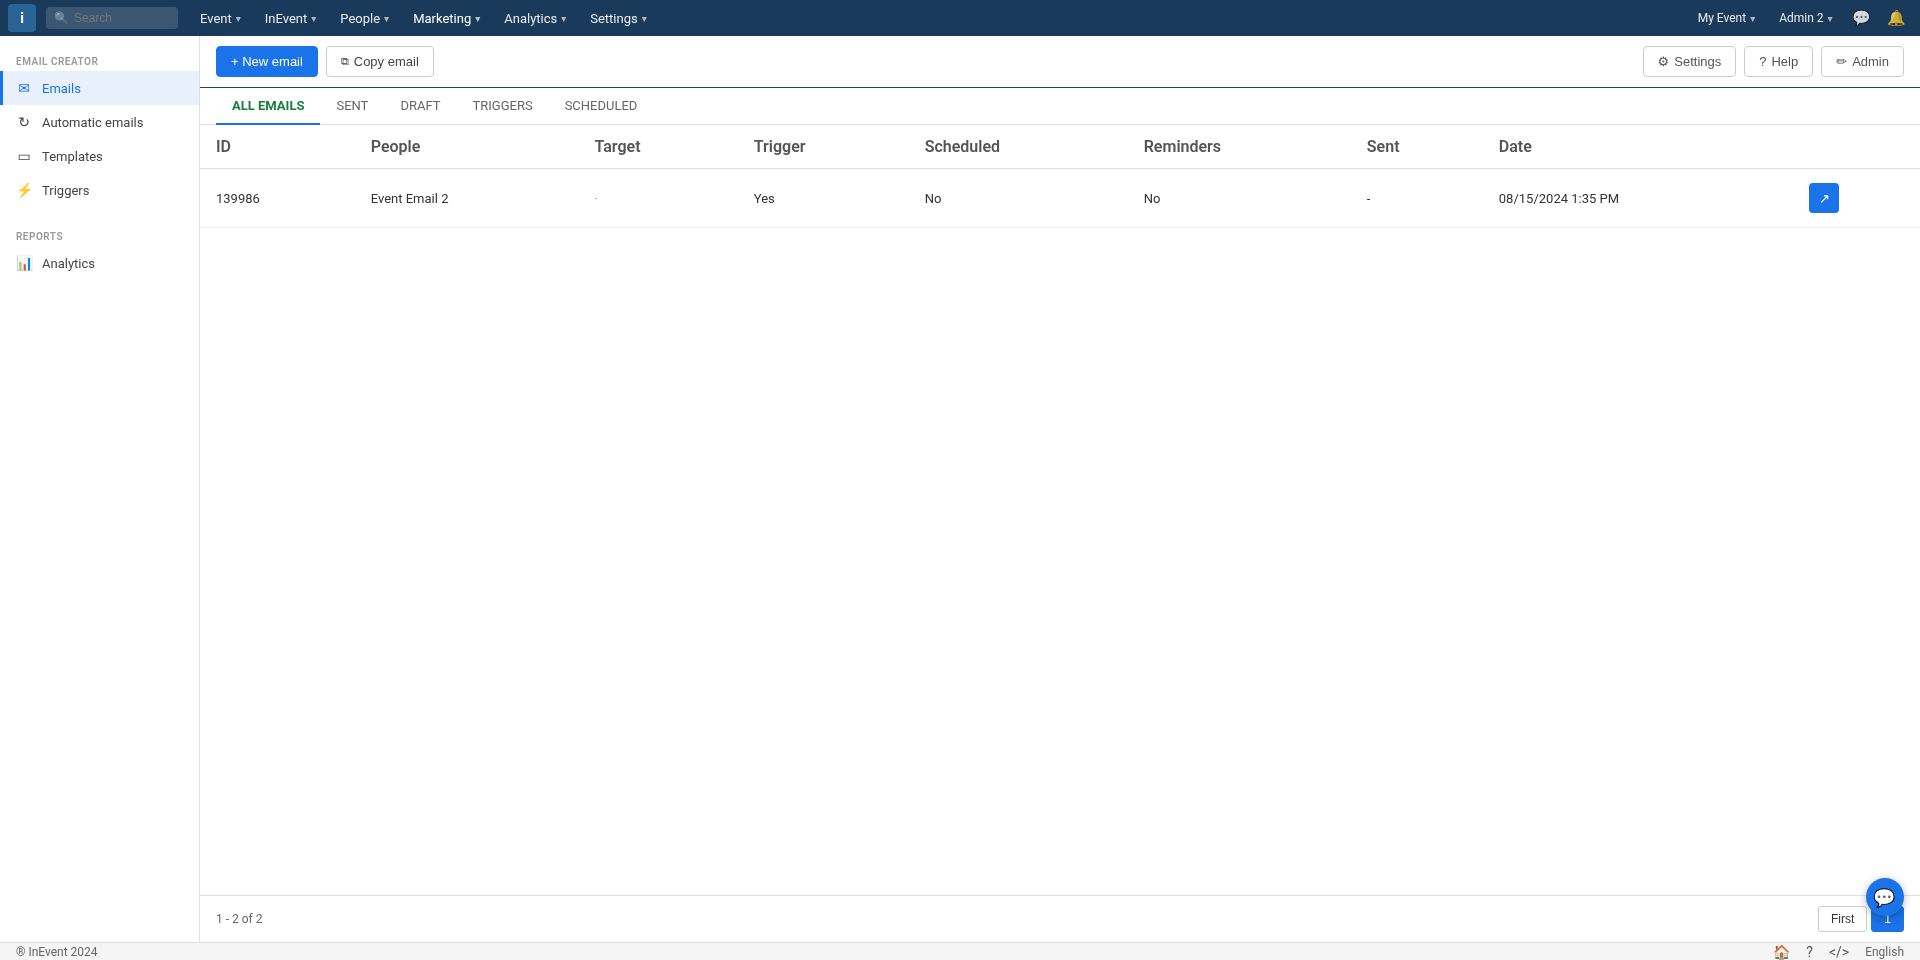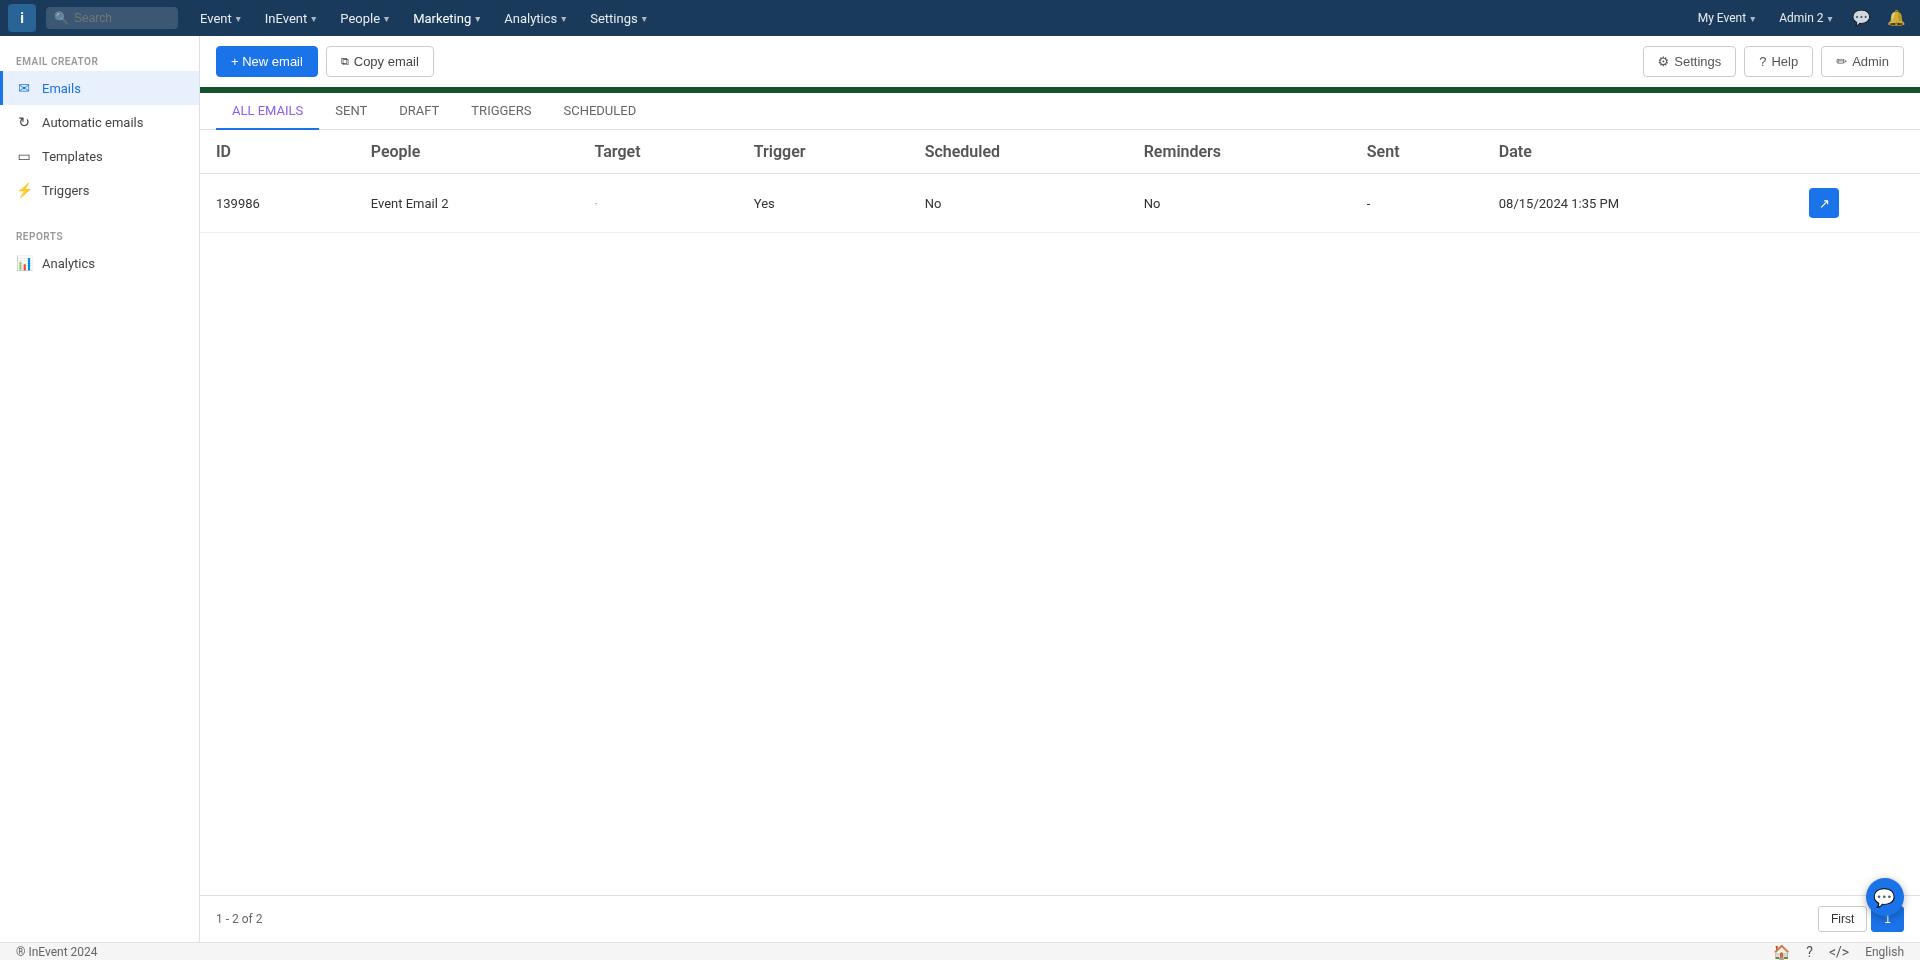--- a/index.html
+++ b/index.html
@@ -131,21 +131,21 @@
       flex-direction: column;
       overflow: hidden;
       background: #fff;
     }
 
     
     .toolbar {
       display: flex;
       align-items: center;
       padding: 10px 16px;
-      border-bottom: 6px solid #14532d;
+      border-bottom: 1px solid #14532d;
       gap: 8px;
       flex-shrink: 0;
     }
     .btn {
       display: flex;
       align-items: center;
       gap: 5px;
       padding: 7px 14px;
       border-radius: 4px;
       cursor: pointer;
@@ -179,23 +179,23 @@
     }
     .tab {
       padding: 10px 16px;
       cursor: pointer;
       font-size: 13px;
       color: #666;
       border-bottom: 2px solid transparent;
       margin-bottom: -1px;
     }
     .tab.active {
-      color: #8b5cf6;
+      color: #15803d;
       border-bottom-color: #1a73e8;
-      font-weight: 400;
+      font-weight: 700;
     }
 
     
     .table-area {
       flex: 1;
       overflow-y: auto;
       padding: 0 0;
     }
     table {
       width: 100%;

